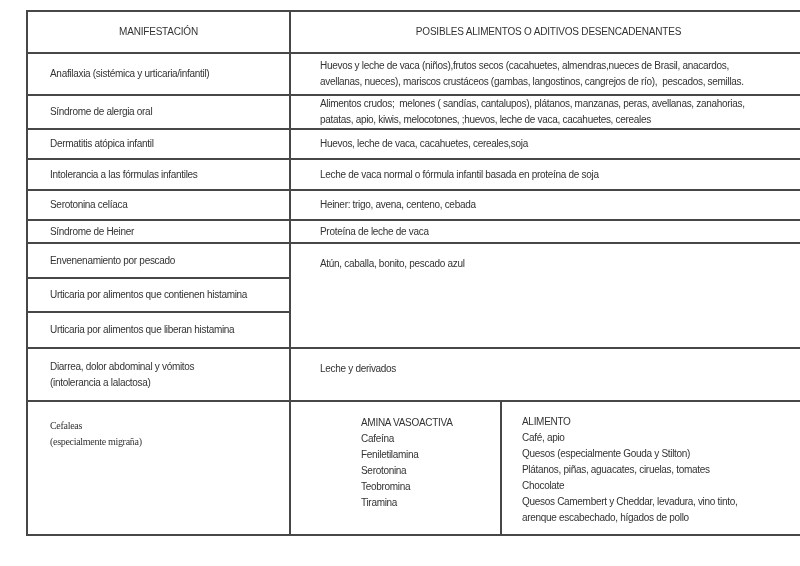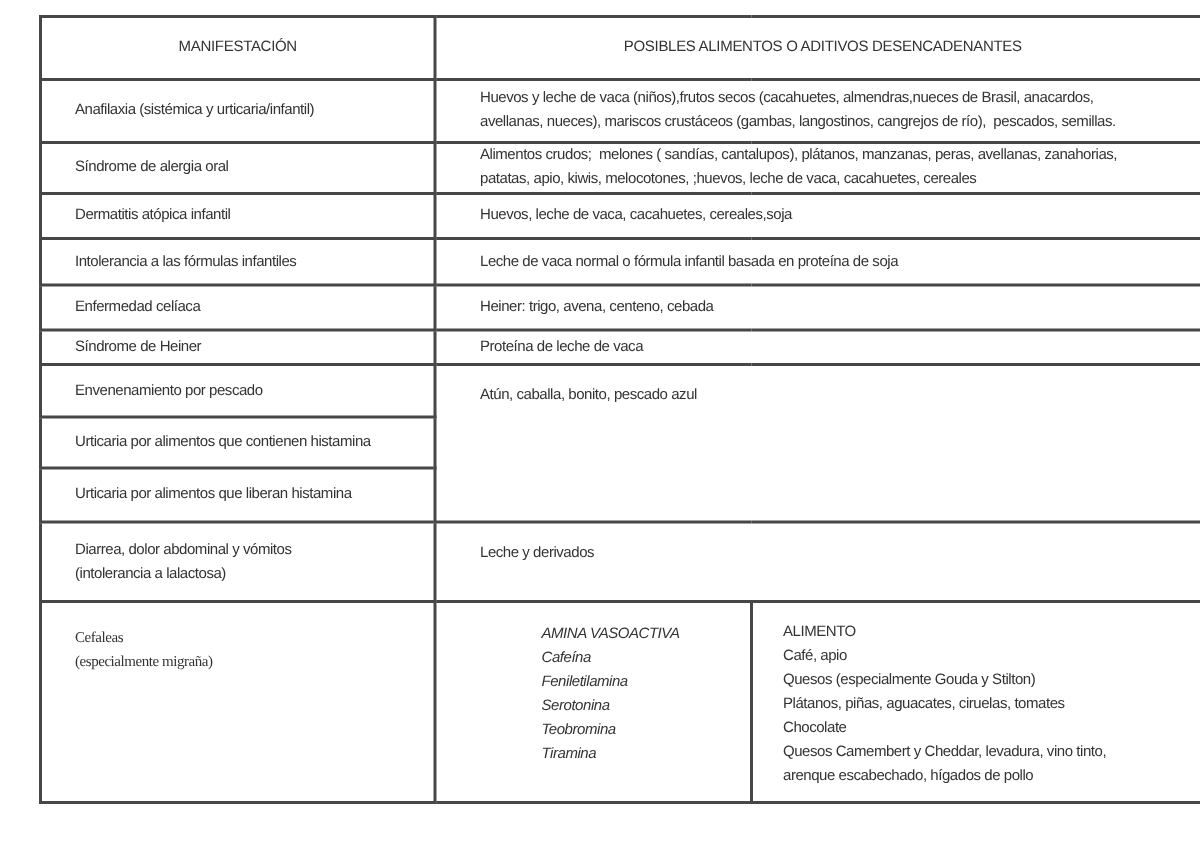--- a/index.html
+++ b/index.html
@@ -56,21 +56,20 @@
   }
   td.cell-m.vtop {
     padding-top: 16px;
     font-family: Liberation Serif, serif;
   }
   td.cell-amina {
     vertical-align: top;
     padding-top: 13px;
     padding-left: 70px;
     padding-right: 4px;
-    font-style: italic;
   }
   td.cell-alim {
     vertical-align: top;
     padding-top: 12px;
     padding-left: 20px;
     padding-right: 4px;
   }
 </style>
 </head>
 <body>
@@ -105,21 +104,21 @@
       <td class="cell-m">Dermatitis atópica infantil</td>
       <td class="cell-f" colspan="2">Huevos, leche de vaca, cacahuetes, cereales,soja</td>
     </tr>
 
     <tr style="height:31px">
       <td class="cell-m">Intolerancia a las fórmulas infantiles</td>
       <td class="cell-f" colspan="2">Leche de vaca normal o fórmula infantil basada en proteína de soja</td>
     </tr>
 
     <tr style="height:30px">
-      <td class="cell-m">Enfermedad celíaca</td>
+      <td class="cell-m">Serotonina celíaca</td>
       <td class="cell-f" colspan="2">Heiner: trigo, avena, centeno, cebada</td>
     </tr>
 
     <tr style="height:23px">
       <td class="cell-m">Síndrome de Heiner</td>
       <td class="cell-f" colspan="2">Proteína de leche de vaca</td>
     </tr>
 
     <tr style="height:35px">
       <td class="cell-m">Envenenamiento por pescado</td>

